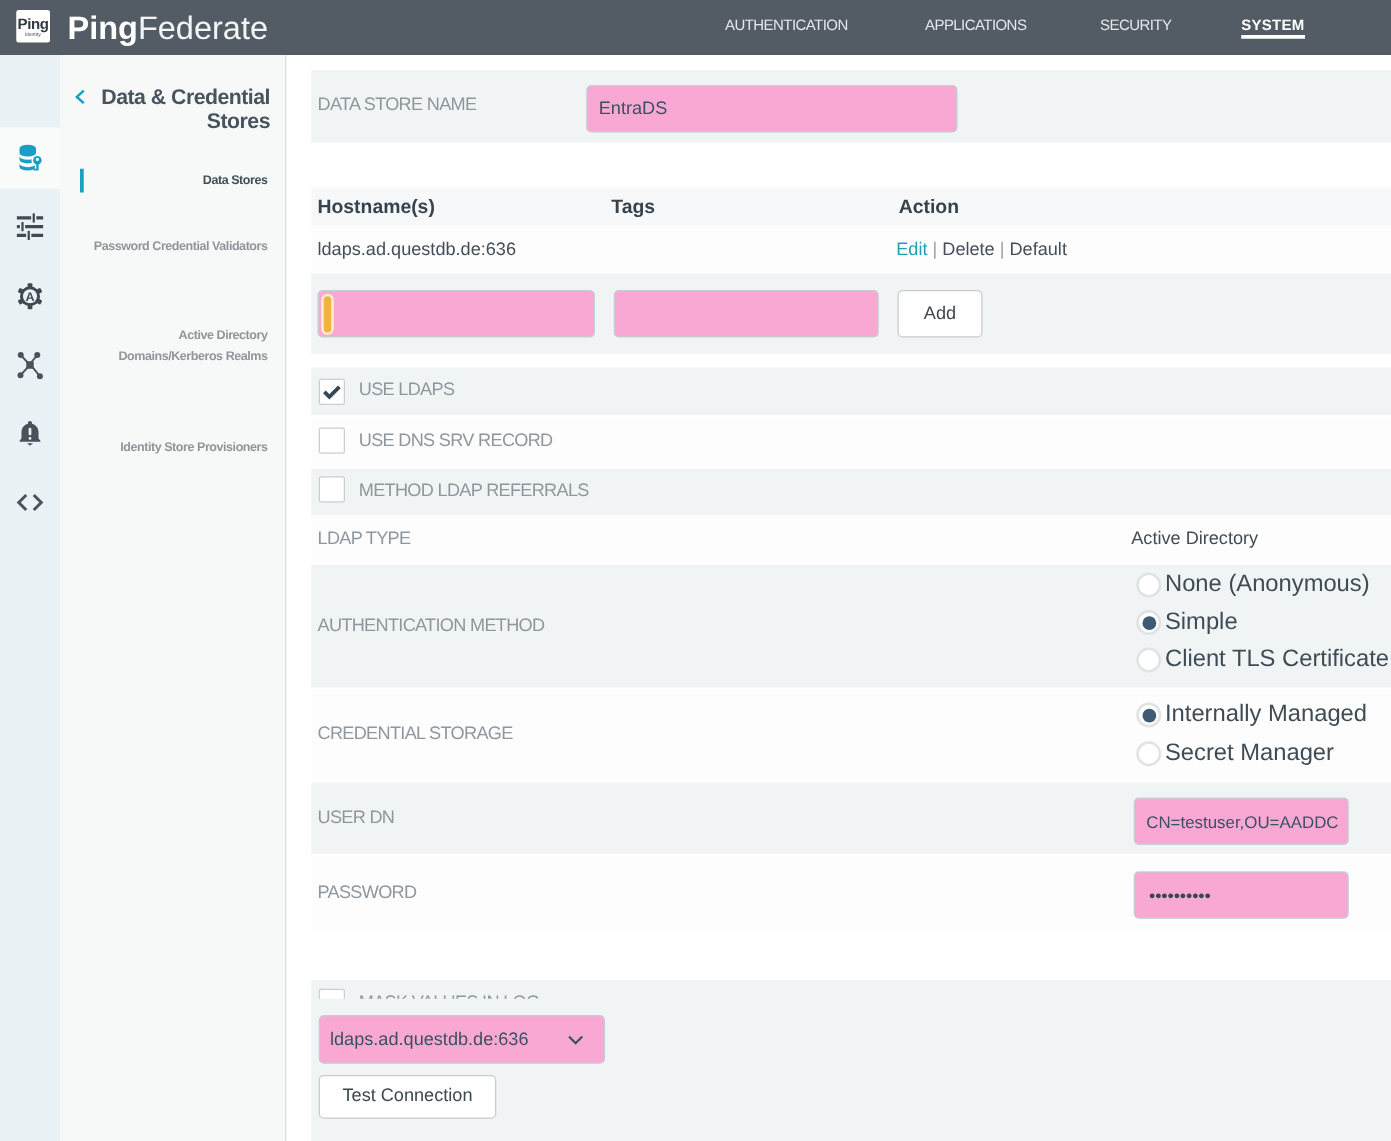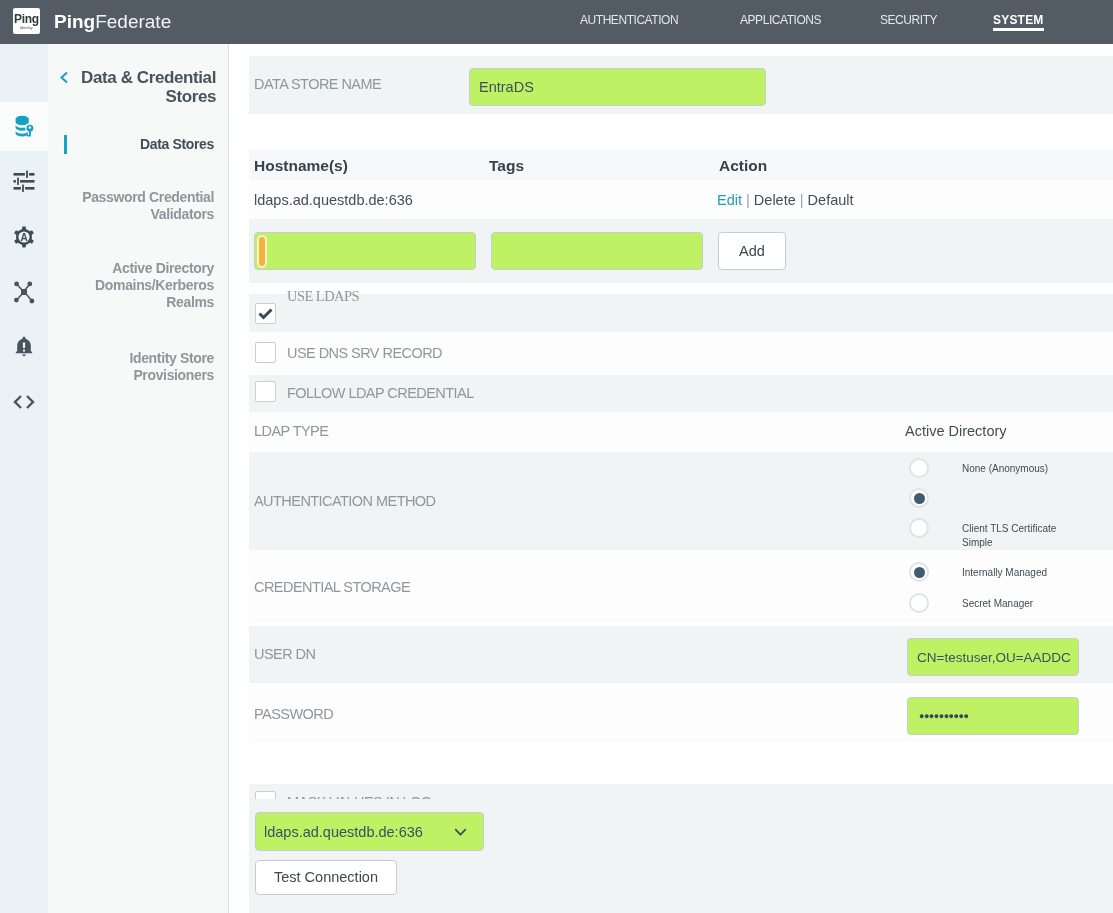--- a/index.html
+++ b/index.html
@@ -3,49 +3,49 @@
 <meta charset="utf-8">
 <style>
 *{margin:0;padding:0;box-sizing:border-box;}
 html,body{width:1113px;height:913px;background:#fff;font-family:"Liberation Sans",sans-serif;overflow:hidden;}
 body{position:relative;}
 
 #hdr{position:absolute;left:0;top:0;width:1113px;height:44px;background:#535c64;}
 #logo{position:absolute;left:13px;top:8px;width:27px;height:26px;background:#fff;border-radius:2px;text-align:center;}
 #logo .p1{font-size:12px;font-weight:bold;color:#2f3a40;line-height:13px;margin-top:5px;letter-spacing:-0.3px;}
 #logo .p2{font-size:4px;color:#555;line-height:4px;}
-#brand{position:absolute;left:54px;top:0;height:44px;line-height:44px;font-size:19px;color:#fff;}
+#brand{position:absolute;left:54px;top:0;height:44px;line-height:44px;font-size:26px;color:#fff;}
 #brand b{font-weight:bold;}
 #brand span{font-weight:normal;color:#f2f4f5;}
 .nav{position:absolute;top:13px;font-size:12px;color:#e3e7e9;letter-spacing:-0.45px;}
 #nav-sys{font-weight:bold;color:#fff;letter-spacing:0.2px;padding-bottom:1px;border-bottom:3px solid #fff;}
 
 #rail{position:absolute;left:0;top:44px;width:48px;height:869px;background:#eaf2f6;}
 #rail-active{position:absolute;left:0;top:58px;width:48px;height:49px;background:#fafbfb;}
 .ricon{position:absolute;left:12px;width:24px;height:24px;}
 
 #snav{position:absolute;left:48px;top:44px;width:181px;height:869px;background:#f7f8f8;border-right:1px solid #dcdfe2;text-align:right;}
 #snav h1{position:absolute;left:26px;top:24px;width:142px;font-size:17px;line-height:19px;font-weight:bold;color:#47545e;letter-spacing:-0.4px;}
 #chev{position:absolute;left:11px;top:27px;}
-.sitem{position:absolute;left:26px;width:140px;font-size:14px;line-height:17px;font-weight:bold;color:#8f969b;letter-spacing:-0.35px;}
+.sitem{position:absolute;left:26px;width:140px;font-size:10px;line-height:17px;font-weight:bold;color:#8f969b;letter-spacing:-0.35px;}
 #si-active{color:#414e58;}
 #sbar{position:absolute;left:16px;top:91px;width:3px;height:19px;background:#16a2c3;}
 
 .row{position:absolute;left:249px;width:864px;background:#f1f4f5;}
 .row.white{background:#fdfdfe;}
 .row.thead{background:#f6f8f9;}
 .lbl{position:absolute;font-size:14.5px;color:#8e979d;letter-spacing:-0.55px;white-space:nowrap;}
 .dark{position:absolute;font-size:14.5px;color:#424e58;white-space:nowrap;}
 .bold{position:absolute;font-size:15.5px;font-weight:bold;color:#36434d;white-space:nowrap;}
-.inp{position:absolute;background:#bef264;border:1px solid #c3ced4;border-radius:4px;font-size:14.5px;color:#3a5162;}
+.inp{position:absolute;background:#f9a8d4;border:1px solid #c3ced4;border-radius:4px;font-size:14.5px;color:#3a5162;}
 .btn{position:absolute;background:#fff;border:1px solid #c6ccd0;border-radius:4px;font-size:14.5px;color:#3c4850;text-align:center;}
 .cb{position:absolute;left:6px;width:21px;height:21px;background:#fff;border:1px solid #c8ced2;border-radius:2px;}
 .radio{position:absolute;left:660px;width:20px;height:20px;border:2px solid #dfe3e6;border-radius:50%;background:#fff;}
 .radio.sel::after{content:"";position:absolute;left:2.5px;top:2.5px;width:11px;height:11px;border-radius:50%;background:#3f5b73;}
-.rlbl{position:absolute;left:713px;font-size:10px;color:#3f4c55;white-space:nowrap;}
+.rlbl{position:absolute;left:683px;font-size:19px;color:#3f4c55;white-space:nowrap;}
 a.teal{color:#1f9fb8;text-decoration:none;}
 </style>
 </head>
 <body>
 
 <div id="hdr">
   <div id="logo">
       <div class="p1">Ping</div>
       <div class="p2">Identity.</div>
     </div>
@@ -160,44 +160,44 @@
     <div style="position:absolute;left:4px;top:4px;width:6px;height:29px;border-radius:3px;background:#f1b33c;box-shadow:0 0 0 2px #fbf0cb;"></div>
   </div>
   <div class="inp" style="left:242px;top:13px;width:212px;height:38px;"></div>
   <div class="btn" style="left:469px;top:13px;width:68px;height:38px;line-height:36px;">Add</div>
 </div>
 
 <div class="row" style="top:294px;height:38px;">
   <div class="cb" style="top:9px;"><svg width="19" height="19" viewBox="0 0 19 19">
         <path d="M3.5 9.5 l4 4 l8 -8" stroke="#33485a" stroke-width="3" fill="none"></path>
       </svg></div>
-  <div class="lbl" style="left:38px;top:2px;transform:translateY(-50%);font-family:Liberation Serif, serif;">USE LDAPS</div>
+  <div class="lbl" style="left:38px;top:18px;transform:translateY(-50%);">USE LDAPS</div>
 </div>
 
 <div class="row white" style="top:335px;height:37px;">
   <div class="cb" style="top:7px;"></div>
   <div class="lbl" style="left:38px;top:18px;transform:translateY(-50%);">USE DNS SRV RECORD</div>
 </div>
 
 <div class="row" style="top:375px;height:37px;">
   <div class="cb" style="top:6px;"></div>
-  <div class="lbl" style="left:38px;top:18px;transform:translateY(-50%);">FOLLOW LDAP CREDENTIAL</div>
+  <div class="lbl" style="left:38px;top:18px;transform:translateY(-50%);">METHOD LDAP REFERRALS</div>
 </div>
 
 <div class="row white" style="top:412px;height:38px;">
   <div class="lbl" style="left:5px;top:19px;transform:translateY(-50%);">LDAP TYPE</div>
   <div class="dark" style="left:656px;top:19px;transform:translateY(-50%);color:#3f4c55;">Active Directory</div>
 </div>
 
 <div class="row" style="top:452px;height:98px;">
   <div class="lbl" style="left:5px;top:49px;transform:translateY(-50%);">AUTHENTICATION METHOD</div>
   <div class="radio" style="top:6px;"></div>
   <div class="rlbl" style="top:16px;transform:translateY(-50%);">None (Anonymous)</div>
   <div class="radio sel" style="top:36px;"></div>
-  <div class="rlbl" style="top:46px;transform:translateY(-50%);margin-top:44px;">Simple</div>
+  <div class="rlbl" style="top:46px;transform:translateY(-50%);">Simple</div>
   <div class="radio" style="top:66px;"></div>
   <div class="rlbl" style="top:76px;transform:translateY(-50%);">Client TLS Certificate</div>
 </div>
 
 <div class="row white" style="top:551px;height:72px;">
   <div class="lbl" style="left:5px;top:36px;transform:translateY(-50%);">CREDENTIAL STORAGE</div>
   <div class="radio sel" style="top:11px;"></div>
   <div class="rlbl" style="top:21px;transform:translateY(-50%);">Internally Managed</div>
   <div class="radio" style="top:42px;"></div>
   <div class="rlbl" style="top:52px;transform:translateY(-50%);">Secret Manager</div>

